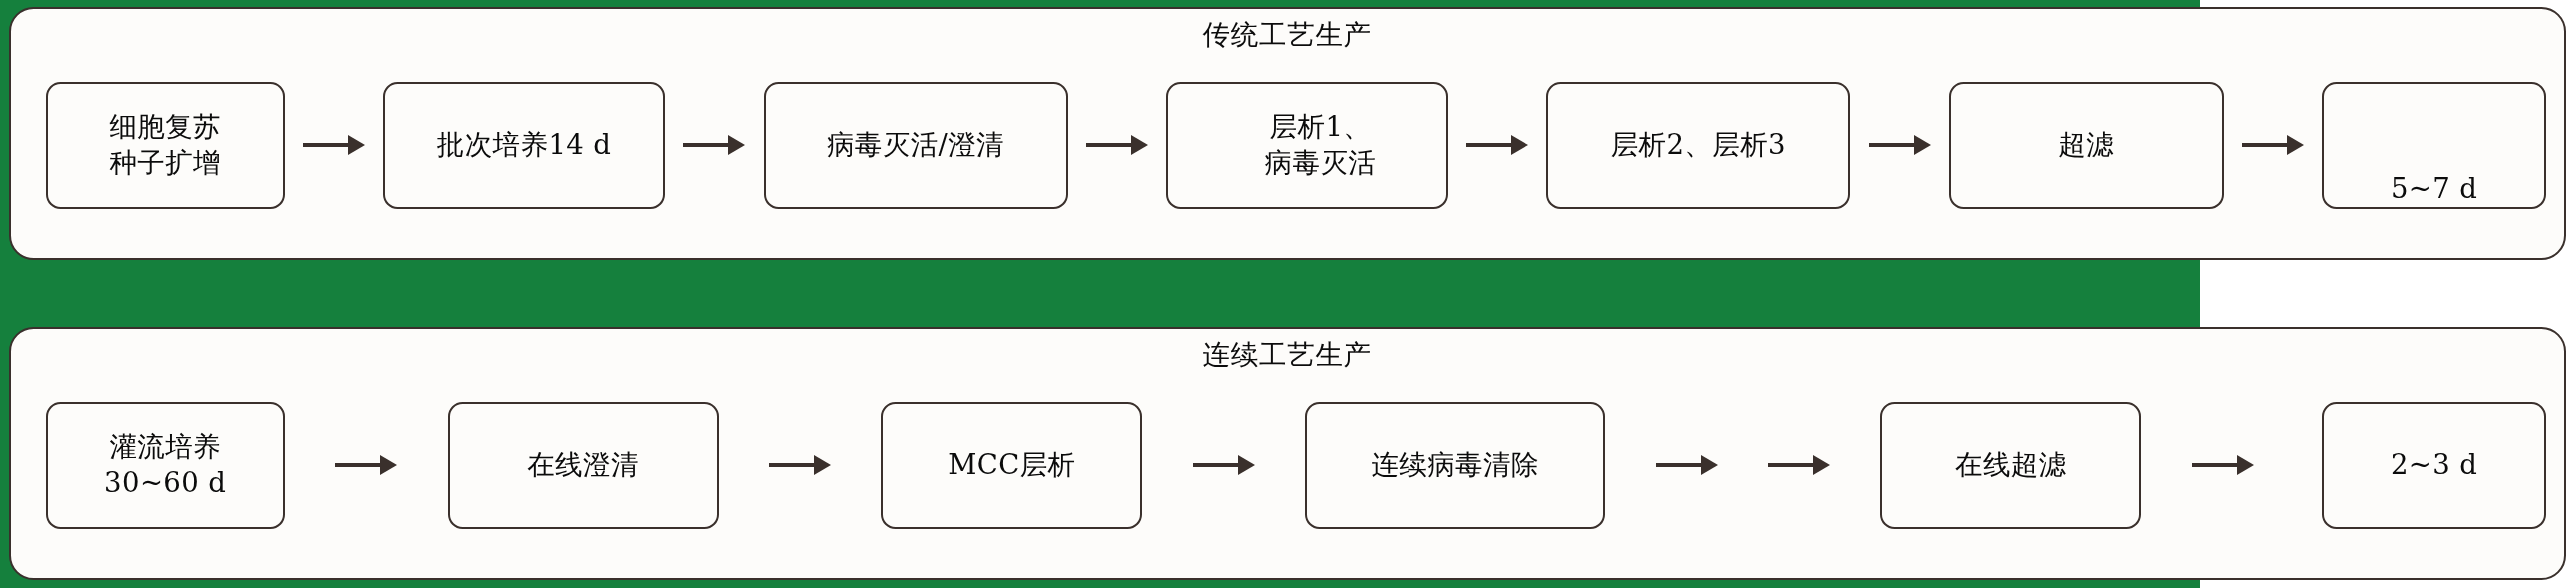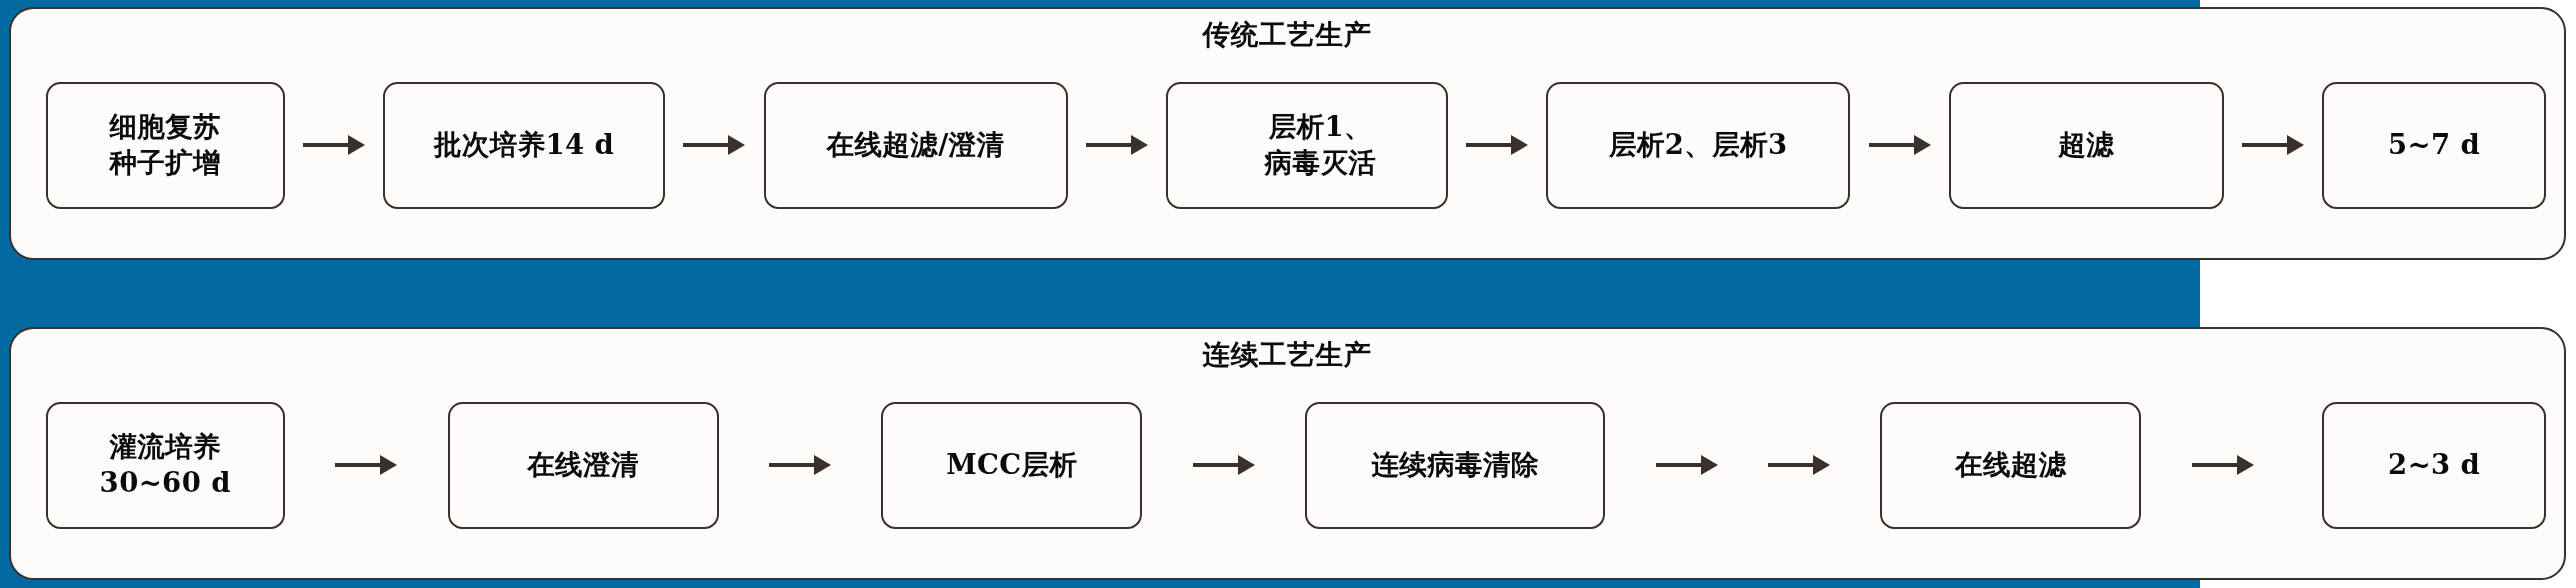--- a/index.html
+++ b/index.html
@@ -11,22 +11,21 @@
     width: 2576px;
     height: 588px;
     font-family: "DejaVu Serif", "Liberation Serif", serif;
     overflow: hidden;
   }
 
   .diagram {
     position: relative;
     width: 2200px;
     height: 588px;
-    background: #0369a1;
-    font-weight: bold;
+    background: #15803d;
   }
 
   
   .lane {
     position: absolute;
     left: 8.7px;
     width: 2557px;
     box-sizing: border-box;
     border: 2.9px solid #3a302c;
     border-radius: 24.6px;
@@ -107,21 +106,21 @@
     margin-left: -0.7px;
   }
 
   
   .r1 .s0 { width: 239px; }
   .r1 .s1 { width: 282px; }
   .r1 .s2 { width: 304px; }
   .r1 .s3 { width: 282px; padding-left: 27px; }
   .r1 .s4 { width: 304px; }
   .r1 .s5 { width: 275px; }
-  .r1 .s6 { width: 224px; }
+  .r1 .s6 { width: 224px; align-items: flex-end; }
   .r1 .arrow { width: 62px; }
 
   
   .r2 .s0 { width: 239px; }
   .r2 .s1 { width: 271px; }
   .r2 .s2 { width: 261px; }
   .r2 .s3 { width: 300px; }
   .r2 .s4 { width: 268px; }
   .r2 .s5 { width: 261px; }
   .r2 .s6 { width: 224px; margin-left: 18px; }
@@ -148,21 +147,21 @@
 
       <div class="step s1">
         <span class="step-label">批次培养14 d</span>
       </div>
       <div class="arrow">
         <span class="shaft"></span>
         <span class="head"></span>
       </div>
 
       <div class="step s2">
-        <span class="step-label">在线超滤/澄清</span>
+        <span class="step-label">病毒灭活/澄清</span>
       </div>
       <div class="arrow">
         <span class="shaft"></span>
         <span class="head"></span>
       </div>
 
       <div class="step s3">
         <span class="step-label">层析1、
 病毒灭活</span>
       </div>

